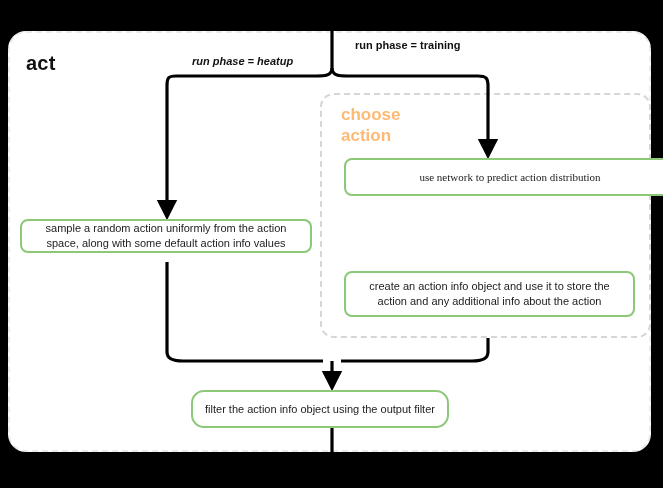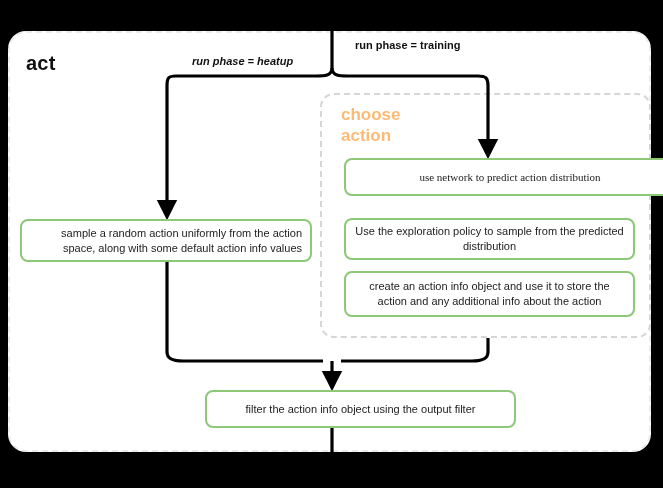--- a/index.html
+++ b/index.html
@@ -84,25 +84,25 @@
     display: flex;
     align-items: center;
     justify-content: center;
     text-align: center;
     color: #222222;
     font-size: 11px;
     line-height: 1.35;
     padding: 4px 8px;
   }
 
-  #node-sample       { left: 20px;  top: 219px; width: 292px; height: 43px; text-align: right; }
+  #node-sample       { left: 20px;  top: 219px; width: 292px; height: 34px; }
   #node-use-network  { left: 344px; top: 158px; width: 332px; height: 38px; font-family: Liberation Serif, serif; }
   #node-exploration  { left: 344px; top: 218px; width: 291px; height: 42px; }
   #node-action-info  { left: 344px; top: 271px; width: 291px; height: 46px; }
-  #node-filter       { left: 205px; top: 390px; width: 311px; height: 38px; }
+  #node-filter       { left: 191px; top: 390px; width: 258px; height: 38px; border-radius: 13px; }
 
   
   .edge-label {
     position: absolute;
     font-size: 11px;
     font-weight: bold;
     color: #111111;
     white-space: nowrap;
   }
   #label-heatup   { left: 192px; top: 55px; font-style: italic; }
@@ -157,19 +157,18 @@
   <div class="inner-title">choose
 action</div>
 
   <div class="edge-label" id="label-heatup">run phase = heatup</div>
   <div class="edge-label" id="label-training">run phase = training</div>
 
   <div class="node" id="node-sample">sample a random action uniformly from the action space, along with some default action info values</div>
 
   <div class="node" id="node-use-network">use network to predict action distribution</div>
 
-  <div class="node" id="node-exploration">Use the exploration policy to sample from the predicted distribution</div>
 
   <div class="node" id="node-action-info">create an action info object and use it to store the action and any additional info about the action</div>
 
   <div class="node" id="node-filter">filter the action info object using the output filter</div>
 
 </div>
 
 </body></html>

